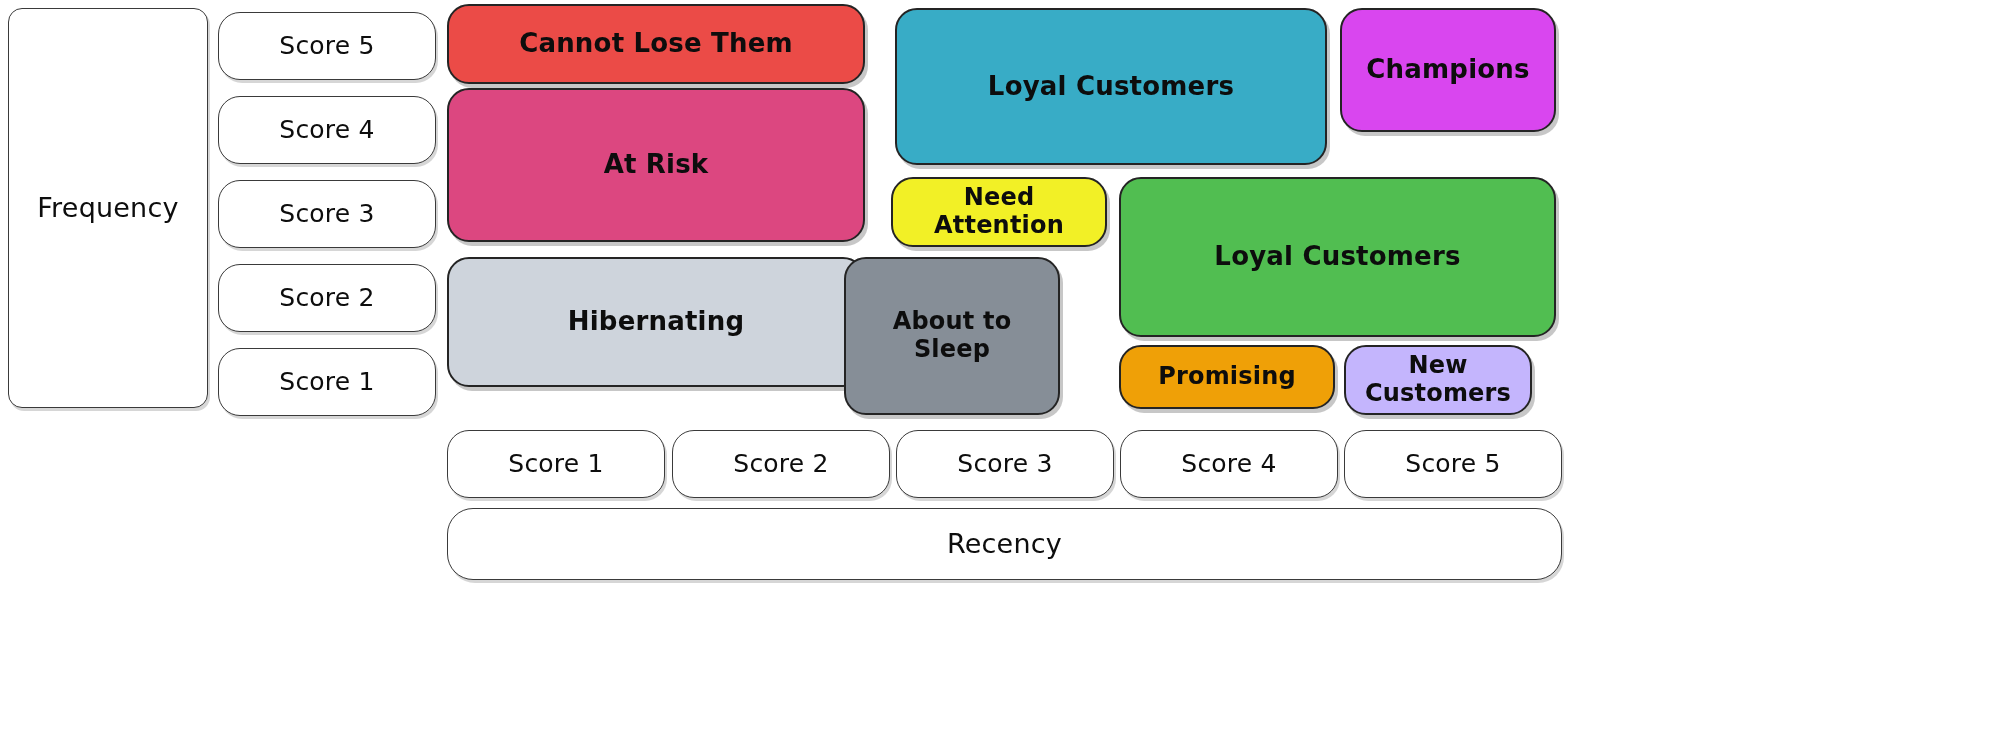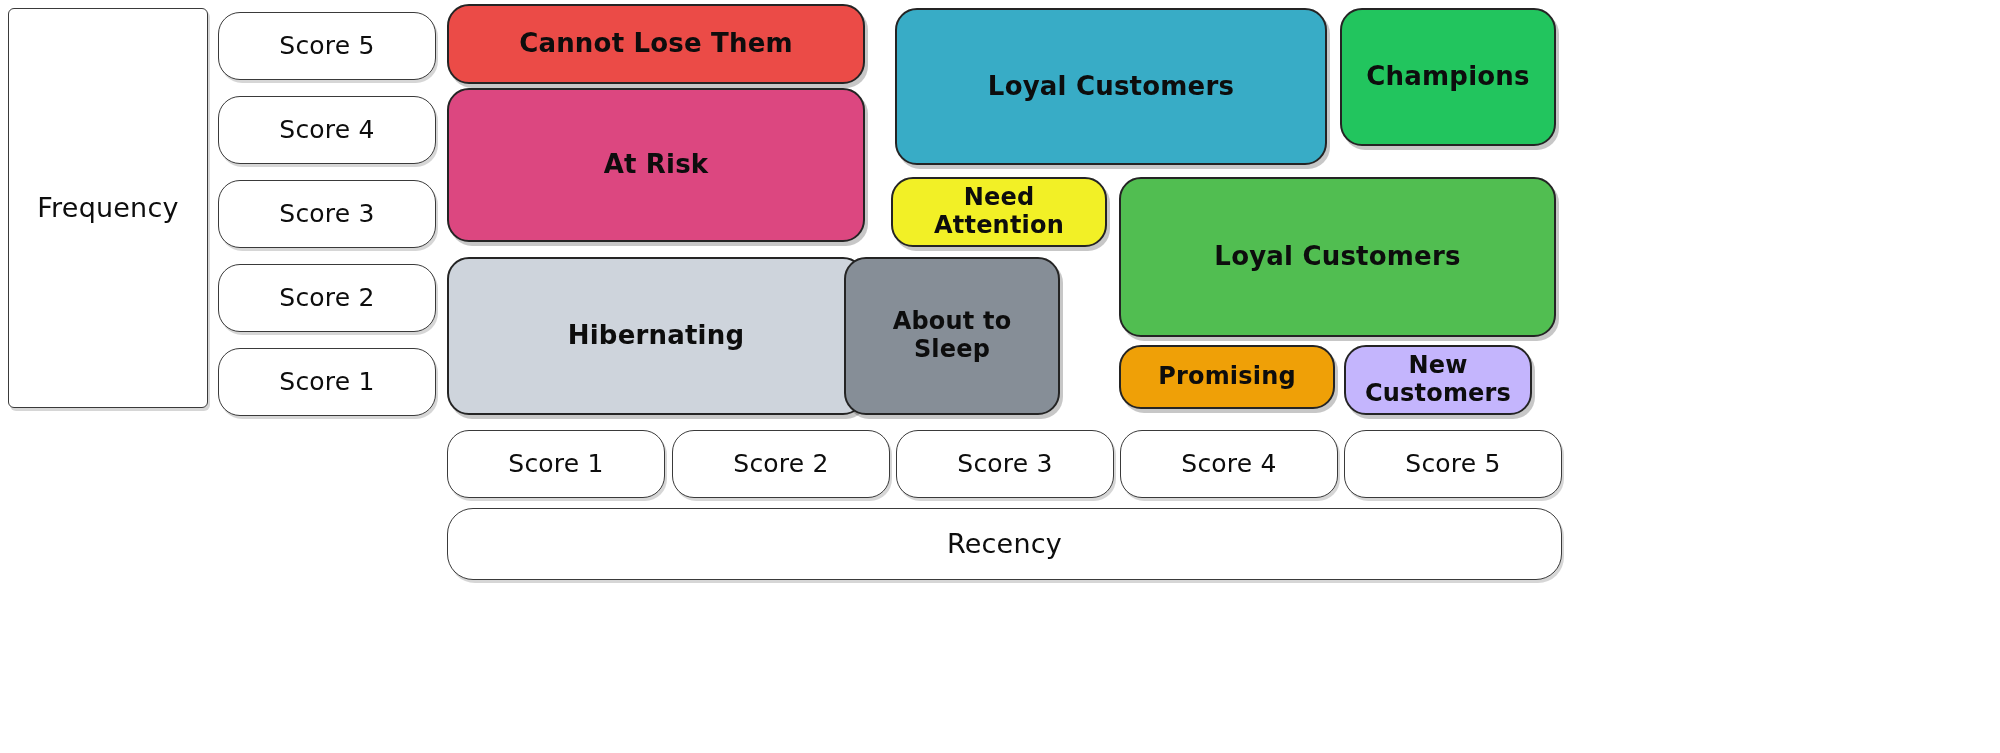--- a/index.html
+++ b/index.html
@@ -67,21 +67,21 @@
   }
   .seg-label.small {
     font-size: 24px;
   }
 </style>
 </head>
 <body>
 
 <div id="canvas">
 
-  <div class="box plain axis-label" style="left:8px; top:8px; width:200px; height:400px; border-radius:6px;text-align:right;">
+  <div class="box plain axis-label" style="left:8px; top:8px; width:200px; height:400px; border-radius:14px;text-align:right;">
     <span>Frequency</span>
   </div>
 
   <div class="box plain score-label" style="left:218px; top:12px; width:218px; height:68px;">
     <span>Score 5</span>
   </div>
 
   <div class="box plain score-label" style="left:218px; top:96px; width:218px; height:68px;">
     <span>Score 4</span>
   </div>
@@ -99,37 +99,37 @@
   </div>
 
   <div class="box seg seg-label" style="left:447px; top:4px; width:418px; height:80px; background:#eb4b47;">
     <span>Cannot Lose Them</span>
   </div>
 
   <div class="box seg seg-label" style="left:895px; top:8px; width:432px; height:157px; background:#38acc6;">
     <span>Loyal Customers</span>
   </div>
 
-  <div class="box seg seg-label" style="left:1340px; top:8px; width:216px; height:138px; background:#22c55e;">
+  <div class="box seg seg-label" style="left:1340px; top:8px; width:216px; height:124px; background:#d946ef;">
     <span>Champions</span>
   </div>
 
   <div class="box seg seg-label" style="left:447px; top:88px; width:418px; height:154px; background:#dc4780;">
     <span>At Risk</span>
   </div>
 
   <div class="box seg seg-label small" style="left:891px; top:177px; width:216px; height:70px; background:#f2f026;">
     <span>Need Attention</span>
   </div>
 
   <div class="box seg seg-label" style="left:1119px; top:177px; width:437px; height:160px; background:#51be51;">
     <span>Loyal Customers</span>
   </div>
 
-  <div class="box seg seg-label" style="left:447px; top:257px; width:418px; height:158px; background:#ced4dc;">
+  <div class="box seg seg-label" style="left:447px; top:257px; width:418px; height:130px; background:#ced4dc;">
     <span>Hibernating</span>
   </div>
 
   <div class="box seg seg-label small" style="left:844px; top:257px; width:216px; height:158px; background:#868e97;">
     <span>About to Sleep</span>
   </div>
 
   <div class="box seg seg-label small" style="left:1119px; top:345px; width:216px; height:64px; background:#efa007;">
     <span>Promising</span>
   </div>

